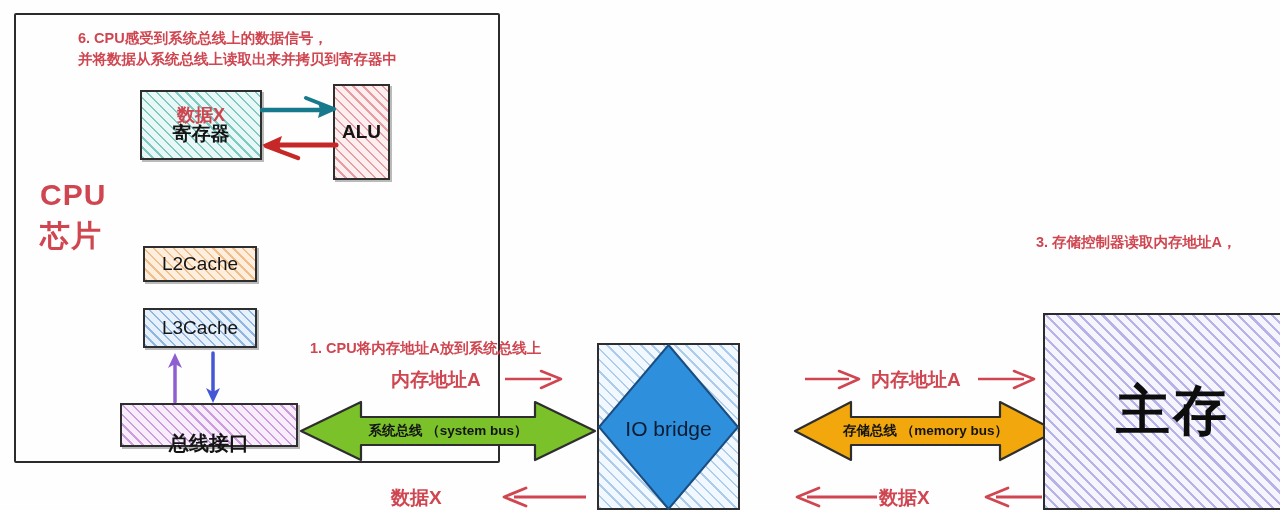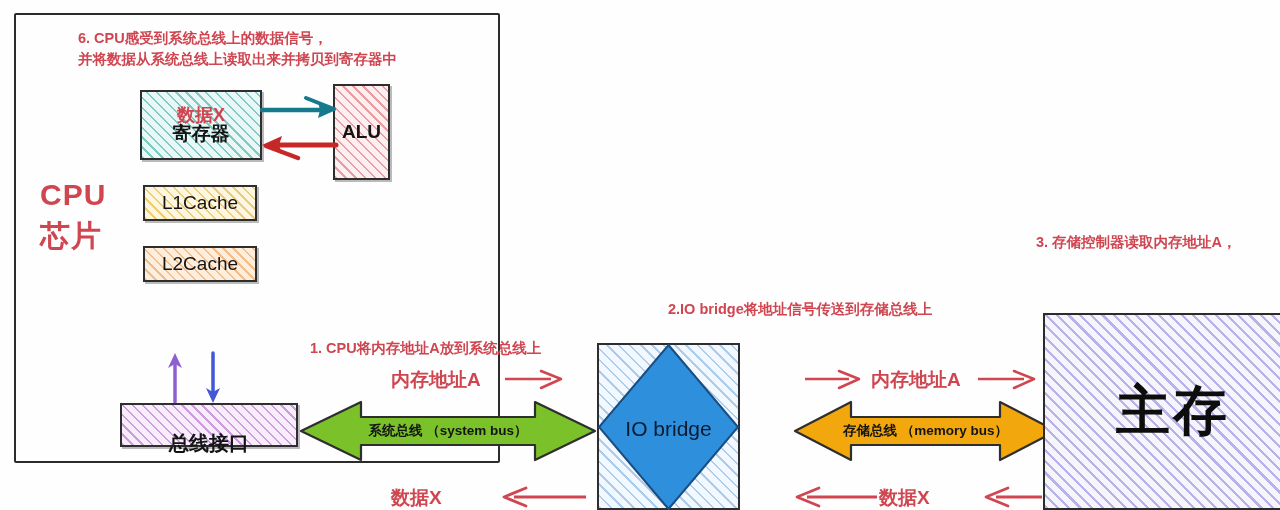--- a/index.html
+++ b/index.html
@@ -167,50 +167,47 @@
     <polygon points="74,15 56,7 58,15 56,23" fill="#17798c"></polygon>
     <line x1="44" y1="3" x2="72" y2="14" stroke="#17798c" stroke-width="4" stroke-linecap="round"></line>
   </svg>
 
   <svg class="abs" style="left:258px; top:130px;" width="80" height="28">
     <line x1="18" y1="15" x2="78" y2="15" stroke="#c62828" stroke-width="5" stroke-linecap="round"></line>
     <polygon points="4,15 24,6 21,15 24,24" fill="#c62828"></polygon>
     <line x1="8" y1="16" x2="40" y2="28" stroke="#c62828" stroke-width="4.5" stroke-linecap="round"></line>
   </svg>
 
-  <div class="abs box hatch-yellow" style="left:143px; top:185px; width:114px; height:36px;">
-    <span class="lbl t-cache">L1Cache</span>
-  </div>
 
   <div class="abs box hatch-orange" style="left:143px; top:246px; width:114px; height:36px;">
     <span class="lbl t-cache">L2Cache</span>
   </div>
 
+  <div class="abs box hatch-blue" style="left:143px; top:308px; width:114px; height:40px;">
+    <span class="lbl t-cache">L3Cache</span>
+  </div>
 
   <svg class="abs" style="left:164px; top:352px;" width="22" height="52">
     <line x1="11" y1="50" x2="11" y2="12" stroke="#8e5fd0" stroke-width="3.5" stroke-linecap="round"></line>
     <polygon points="11,1 4,16 11,12 18,16" fill="#8e5fd0"></polygon>
   </svg>
 
   <svg class="abs" style="left:202px; top:352px;" width="22" height="52">
     <line x1="11" y1="1" x2="11" y2="40" stroke="#4457d6" stroke-width="3.5" stroke-linecap="round"></line>
     <polygon points="11,51 4,36 11,40 18,36" fill="#4457d6"></polygon>
   </svg>
 
   <div class="abs box hatch-purple" style="left:120px; top:403px; width:178px; height:44px;">
     <span class="lbl t-businf">总线接口</span>
   </div>
 
   <div class="abs annot" style="left:310px; top:338px;">
     <div>1. CPU将内存地址A放到系统总线上</div>
   </div>
 
-  <div class="abs annot" style="left:668px; top:299px;">
-    <div>2.IO bridge将地址信号传送到存储总线上</div>
-  </div>
 
   <div class="abs annot" style="left:1036px; top:232px;">
     <div>3. 存储控制器读取内存地址A，</div>
   </div>
 
   <div class="abs red-label" style="left:391px; top:367px;">内存地址A</div>
   <svg class="abs" style="left:505px; top:370px;" width="60" height="20">
     <line x1="0" y1="9" x2="46" y2="9" stroke="#cf4550" stroke-width="2.6"></line>
     <polyline points="36,1 56,9 36,18" fill="none" stroke="#cf4550" stroke-width="2.6" stroke-linecap="round" stroke-linejoin="round"></polyline>
   </svg>

